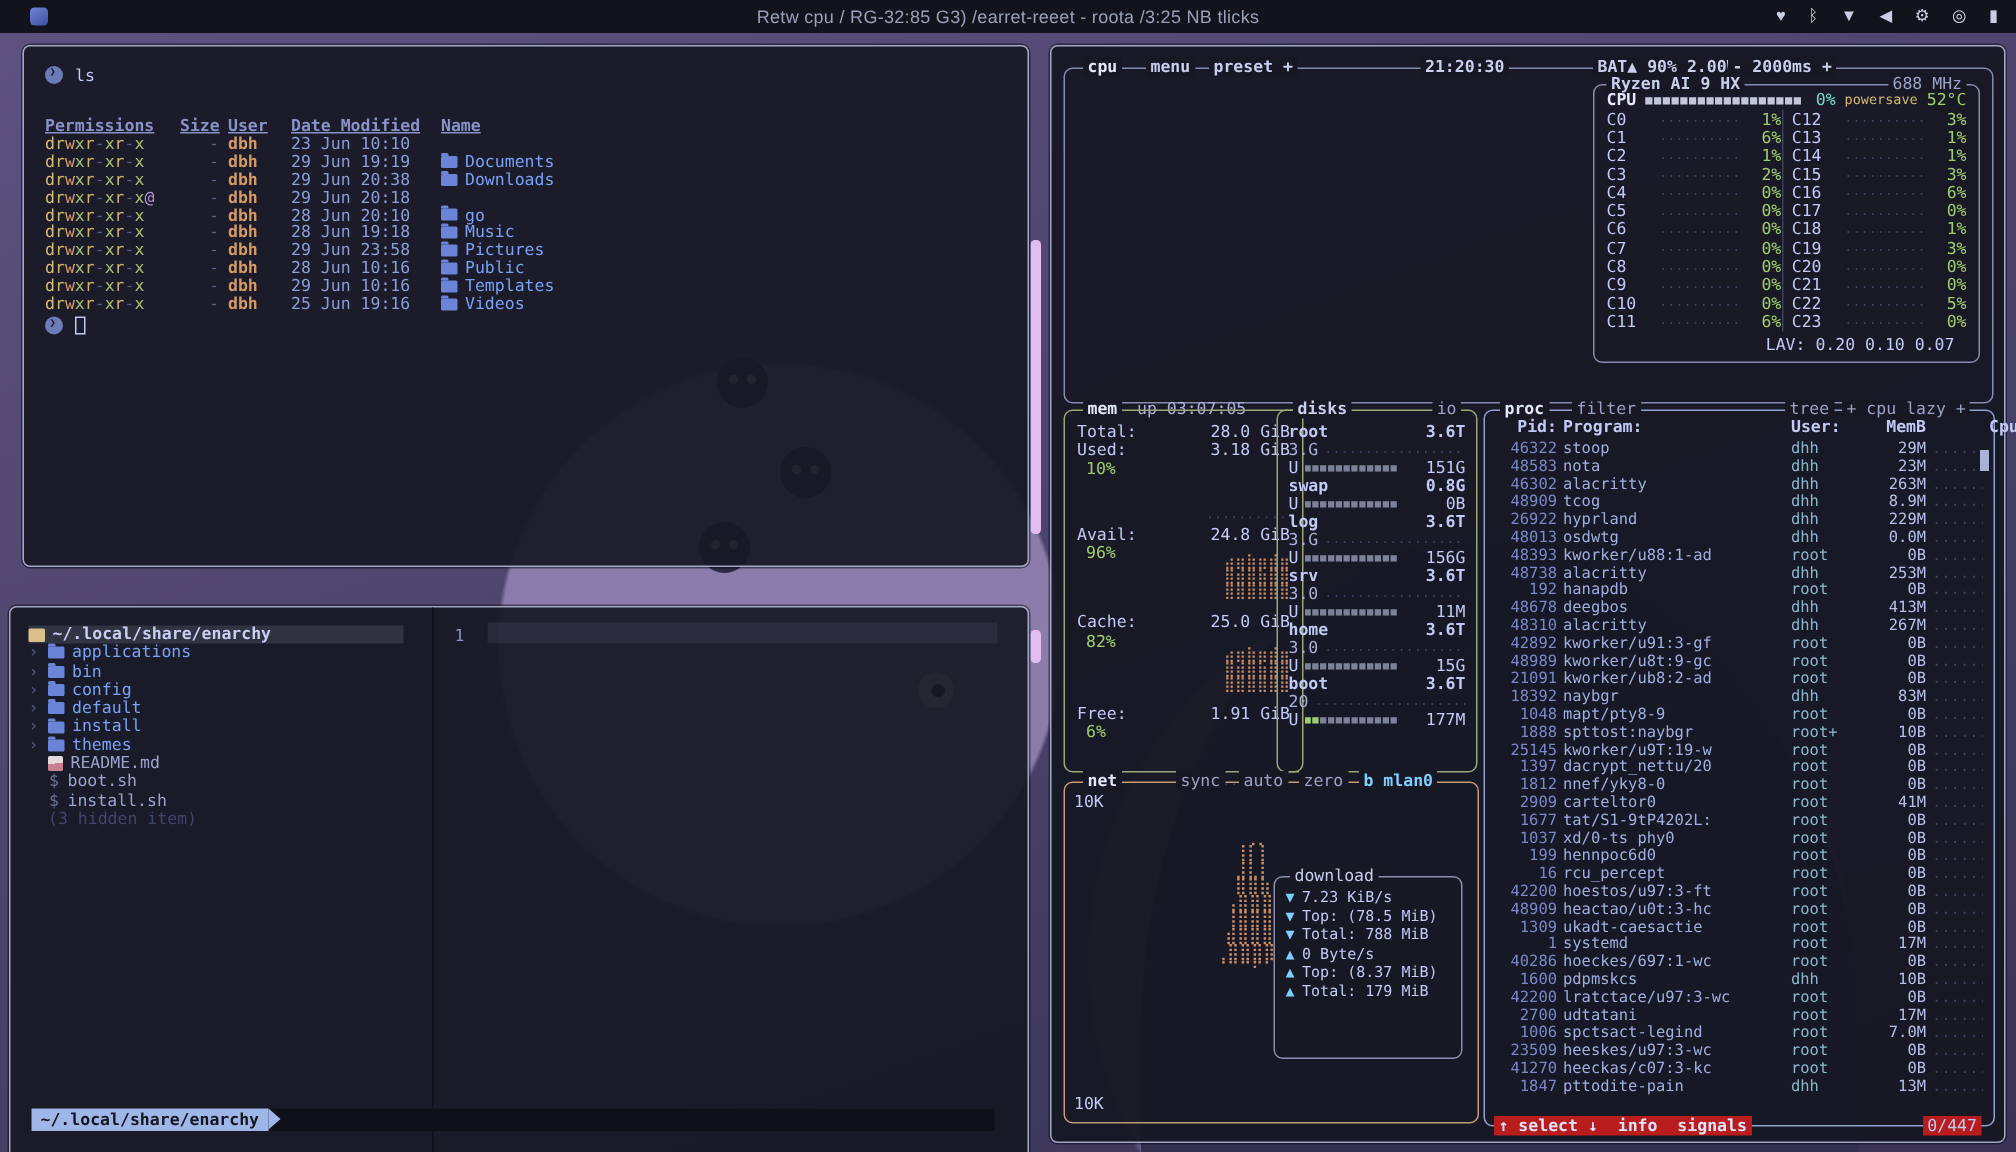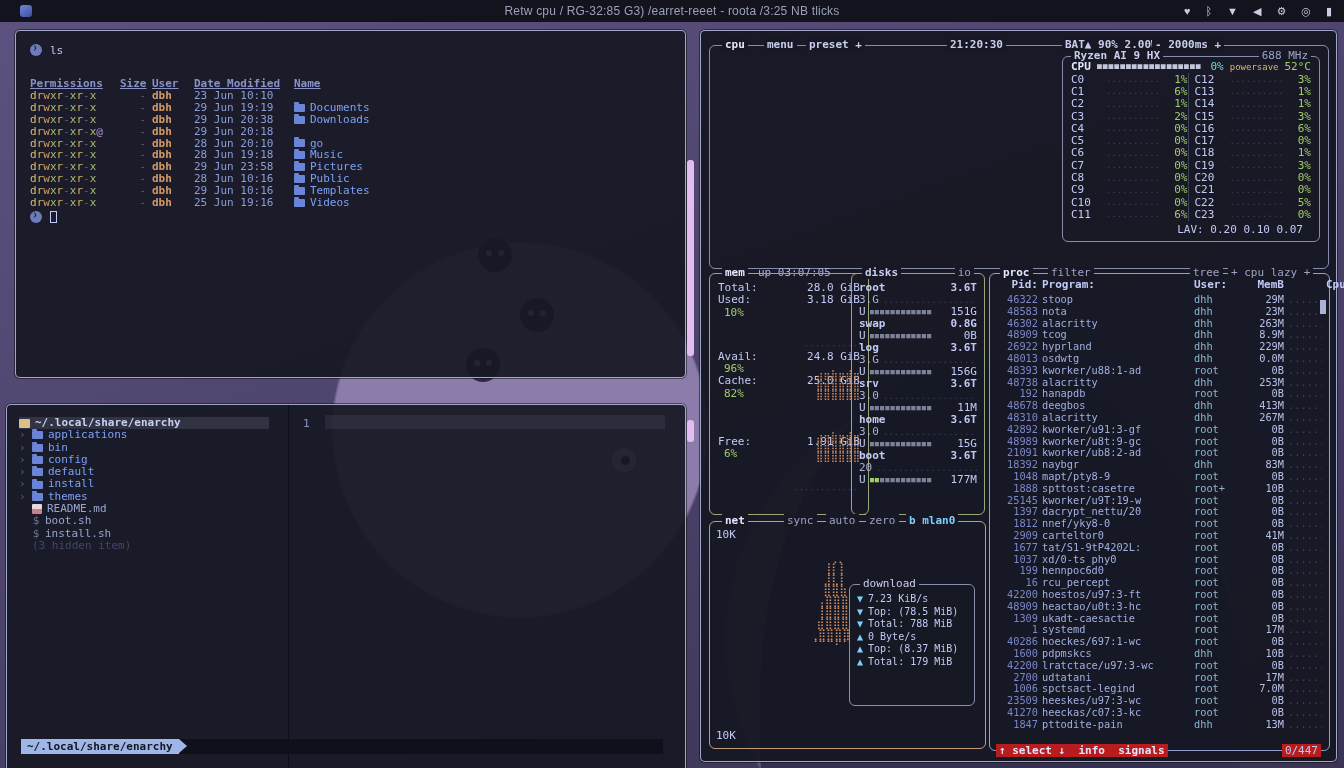--- a/index.html
+++ b/index.html
@@ -527,21 +527,21 @@
           <span class="mem-lbl">Used:</span>
           <span class="mem-val">3.18 GiB</span>
         </div>
         <div class="mem-pct">10%</div>
         <div class="mem-dots" style="margin-top: 22px;">··········</div>
         <div class="mem-line">
           <span class="mem-lbl">Avail:</span>
           <span class="mem-val">24.8 GiB</span>
         </div>
         <div class="mem-pct">96%</div>
-        <div class="mem-line" style="">
+        <div class="mem-line" style="margin-top: 34px;">
           <span class="mem-lbl">Cache:</span>
           <span class="mem-val">25.0 GiB</span>
         </div>
         <div class="mem-pct">82%</div>
         <div class="mem-line" style="margin-top: 36px;">
           <span class="mem-lbl">Free:</span>
           <span class="mem-val">1.91 GiB</span>
         </div>
         <div class="mem-pct">6%</div>
         <div class="mem-dots" style="margin-top: 24px;">············</div>
@@ -820,21 +820,21 @@
         <div class="proc-row proc-grid">
           <span class="pc-pid">1048</span>
           <span class="pc-name">mapt/pty8-9</span>
           <span class="pc-user">root</span>
           <span class="pc-mem">0B</span>
           <span class="pc-dots">.........</span>
           <span class="pc-cpu">0.0</span>
         </div>
         <div class="proc-row proc-grid">
           <span class="pc-pid">1888</span>
-          <span class="pc-name">spttost:casetre</span>
+          <span class="pc-name">spttost:naybgr</span>
           <span class="pc-user">root+</span>
           <span class="pc-mem">10B</span>
           <span class="pc-dots">.........</span>
           <span class="pc-cpu">0.0</span>
         </div>
         <div class="proc-row proc-grid">
           <span class="pc-pid">25145</span>
           <span class="pc-name">kworker/u9T:19-w</span>
           <span class="pc-user">root</span>
           <span class="pc-mem">0B</span>

